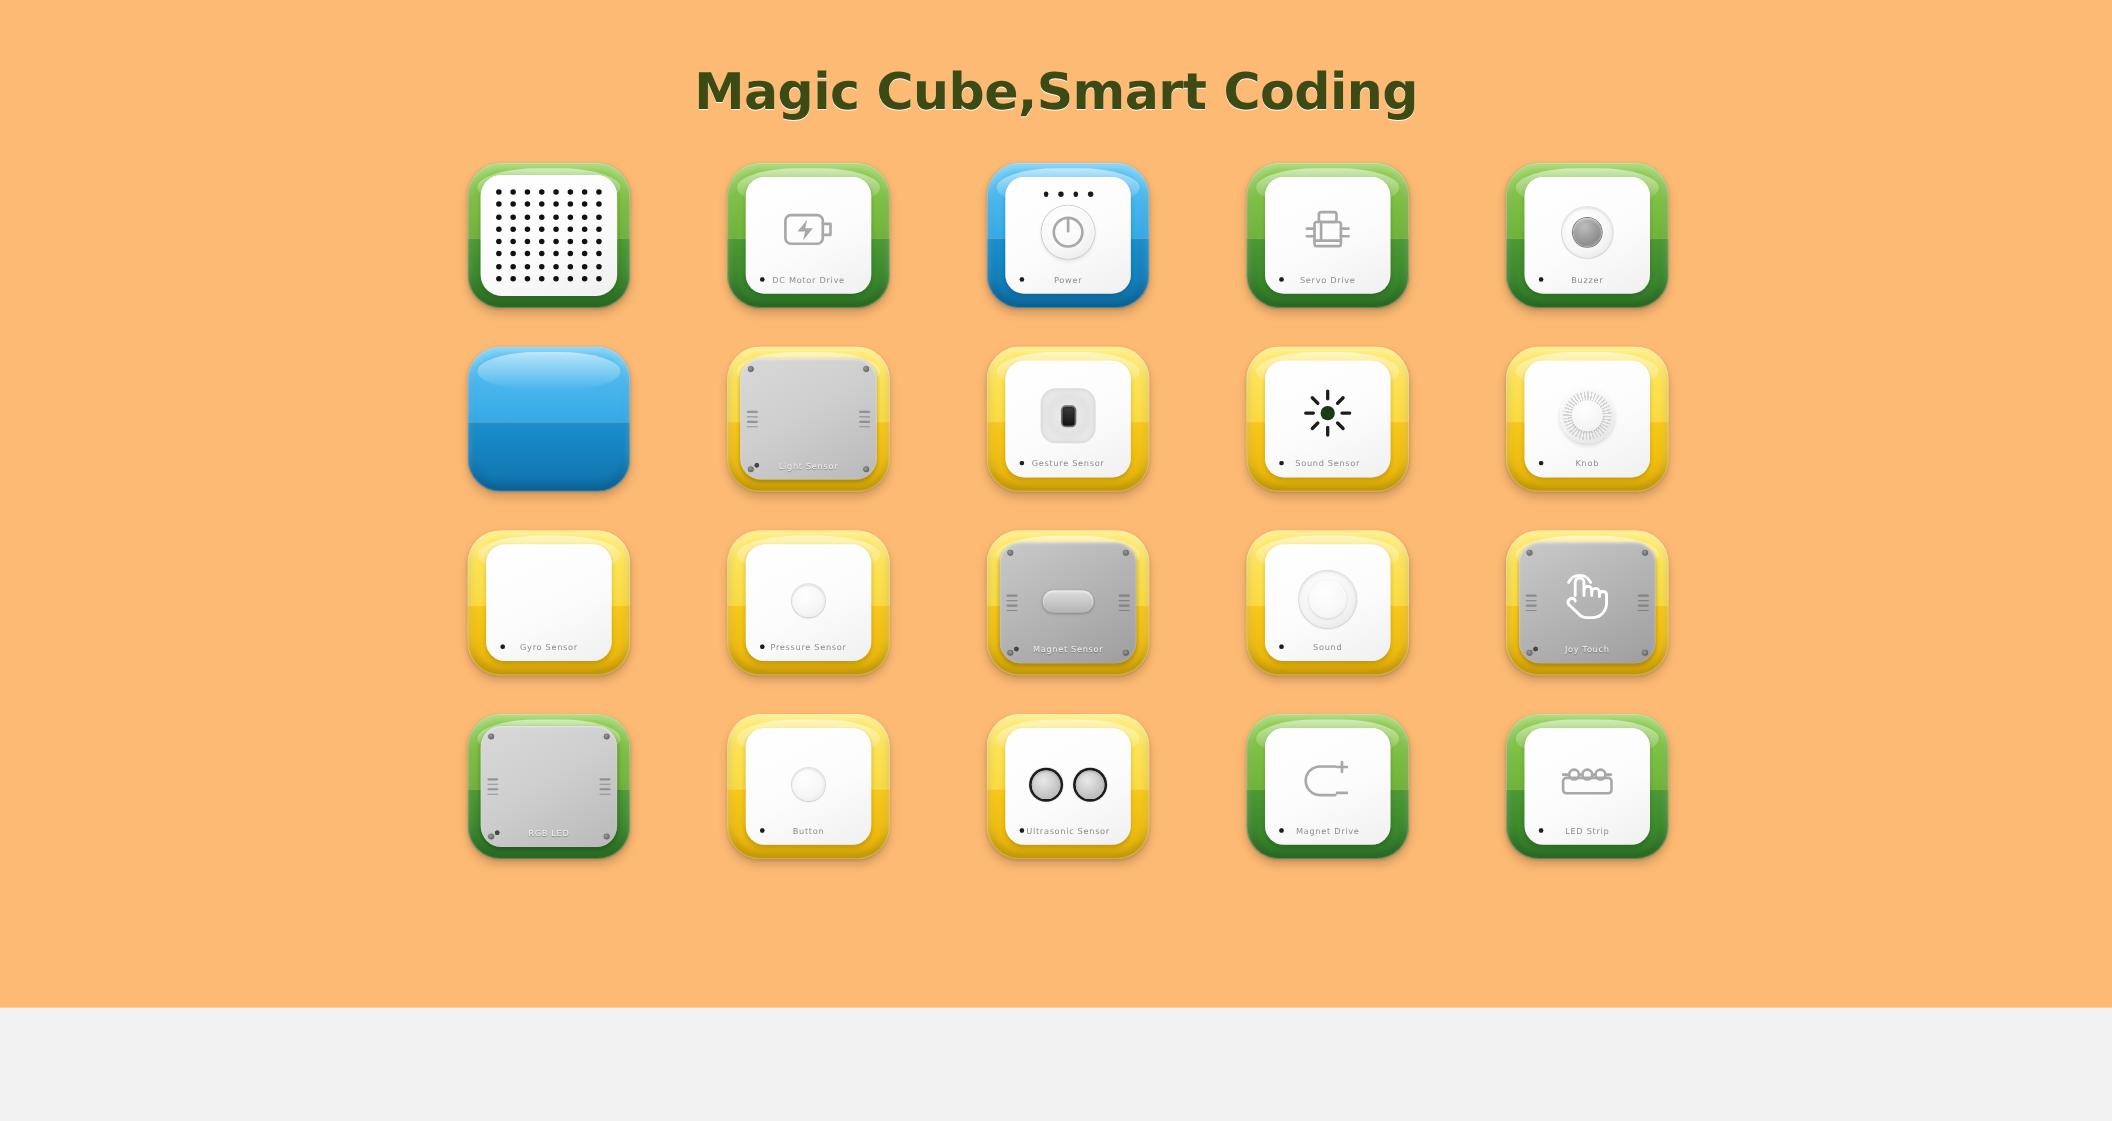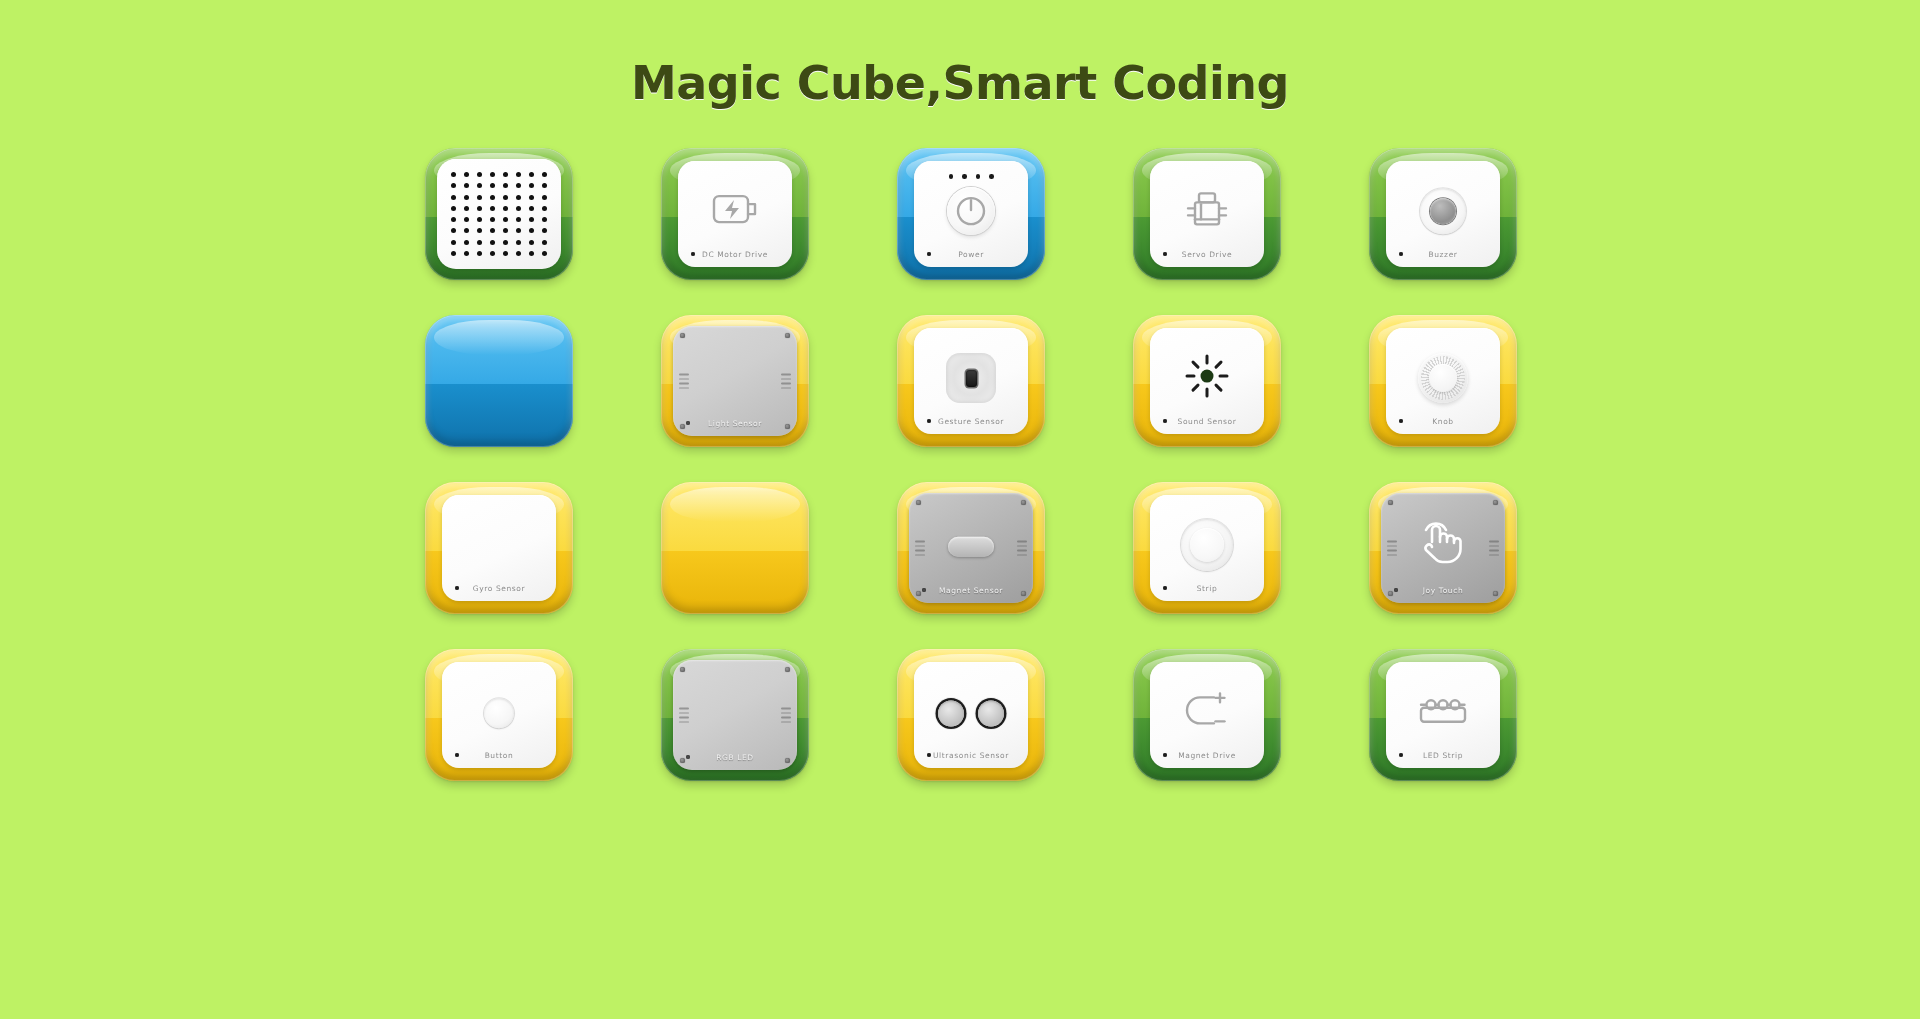--- a/index.html
+++ b/index.html
@@ -8,23 +8,23 @@
     width: 1920px;
     height: 1019px;
     background: #f2f2f2;
     font-family: "Liberation Sans", sans-serif;
     overflow: hidden;
     position: relative;
   }
 
   .page {
     width: 1920px;
-    height: 1019px;
+    height: 916px;
     position: relative;
-    background: #bef264;
+    background: #fdba74;
   }
 
   
   .title {
     position: absolute;
     top: 56px;
     left: 0;
     width: 1920px;
     text-align: center;
     font-size: 46px;
@@ -560,20 +560,29 @@
         </div>
       </div>
       <div class="module">
         <div class="shell">
           <div class="top-half" style="background:linear-gradient(to bottom, #ffe96a 0%, #fada3f 100%)"></div>
           <div class="bot-half" style="background:linear-gradient(to bottom, #f7c81c 0%, #e8b409 100%)"></div>
           <div class="gloss"></div>
           <div class="inner-shadow"></div>
           <div class="rim"></div>
         </div>
+        <div class="face">
+          <div class="icon-area">
+            <span>
+              <div class="circle-recess" style="width:30px;height:30px"></div>
+            </span>
+          </div>
+          <div class="led-dot"></div>
+          <div class="label">Pressure Sensor</div>
+        </div>
       </div>
       <div class="module">
         <div class="shell">
           <div class="top-half" style="background:linear-gradient(to bottom, #ffe96a 0%, #fada3f 100%)"></div>
           <div class="bot-half" style="background:linear-gradient(to bottom, #f7c81c 0%, #e8b409 100%)"></div>
           <div class="gloss"></div>
           <div class="inner-shadow"></div>
           <div class="rim"></div>
         </div>
         <div class="face metal wide">
@@ -612,21 +621,21 @@
         </div>
         <div class="face">
           <div class="icon-area">
             <span>
               <div class="circle-recess" style="width:52px;height:52px;background:radial-gradient(circle at 42% 34%,#ffffff,#f4f4f4 58%,#e0e0e0 100%)">
                 <div style="width:34px;height:34px;border-radius:50%;background:radial-gradient(circle at 40% 30%,#ffffff,#f7f7f7 65%,#ececec 100%);box-shadow:0 1px 3px rgba(0,0,0,0.14), inset 0 1px 1px #fff;"></div>
               </div>
             </span>
           </div>
           <div class="led-dot"></div>
-          <div class="label">Strip</div>
+          <div class="label">Sound</div>
         </div>
       </div>
       <div class="module">
         <div class="shell">
           <div class="top-half" style="background:linear-gradient(to bottom, #ffe96a 0%, #fada3f 100%)"></div>
           <div class="bot-half" style="background:linear-gradient(to bottom, #f7c81c 0%, #e8b409 100%)"></div>
           <div class="gloss"></div>
           <div class="inner-shadow"></div>
           <div class="rim"></div>
         </div>
@@ -655,38 +664,20 @@
             <i></i>
             <i></i>
             <i></i>
           </div>
           <div class="led-dot on-metal"></div>
           <div class="label on-metal">Joy Touch</div>
         </div>
       </div>
       <div class="module">
         <div class="shell">
-          <div class="top-half" style="background:linear-gradient(to bottom, #ffe96a 0%, #fada3f 100%)"></div>
-          <div class="bot-half" style="background:linear-gradient(to bottom, #f7c81c 0%, #e8b409 100%)"></div>
-          <div class="gloss"></div>
-          <div class="inner-shadow"></div>
-          <div class="rim"></div>
-        </div>
-        <div class="face">
-          <div class="icon-area">
-            <span>
-              <div class="circle-recess" style="width:30px;height:30px"></div>
-            </span>
-          </div>
-          <div class="led-dot"></div>
-          <div class="label">Button</div>
-        </div>
-      </div>
-      <div class="module">
-        <div class="shell">
           <div class="top-half" style="background:linear-gradient(to bottom, #8dcc4e 0%, #6fb33a 100%)"></div>
           <div class="bot-half" style="background:linear-gradient(to bottom, #4c9a33 0%, #2f7a28 100%)"></div>
           <div class="gloss"></div>
           <div class="inner-shadow"></div>
           <div class="rim"></div>
         </div>
         <div class="face metal metal-light wide">
           <div class="screw tl"></div>
           <div class="screw tr"></div>
           <div class="screw bl"></div>
@@ -698,20 +689,38 @@
             <i></i>
           </div>
           <div class="vent-col r">
             <i></i>
             <i></i>
             <i></i>
             <i></i>
           </div>
           <div class="led-dot on-metal"></div>
           <div class="label on-metal">RGB LED</div>
+        </div>
+      </div>
+      <div class="module">
+        <div class="shell">
+          <div class="top-half" style="background:linear-gradient(to bottom, #ffe96a 0%, #fada3f 100%)"></div>
+          <div class="bot-half" style="background:linear-gradient(to bottom, #f7c81c 0%, #e8b409 100%)"></div>
+          <div class="gloss"></div>
+          <div class="inner-shadow"></div>
+          <div class="rim"></div>
+        </div>
+        <div class="face">
+          <div class="icon-area">
+            <span>
+              <div class="circle-recess" style="width:30px;height:30px"></div>
+            </span>
+          </div>
+          <div class="led-dot"></div>
+          <div class="label">Button</div>
         </div>
       </div>
       <div class="module">
         <div class="shell">
           <div class="top-half" style="background:linear-gradient(to bottom, #ffe96a 0%, #fada3f 100%)"></div>
           <div class="bot-half" style="background:linear-gradient(to bottom, #f7c81c 0%, #e8b409 100%)"></div>
           <div class="gloss"></div>
           <div class="inner-shadow"></div>
           <div class="rim"></div>
         </div>

